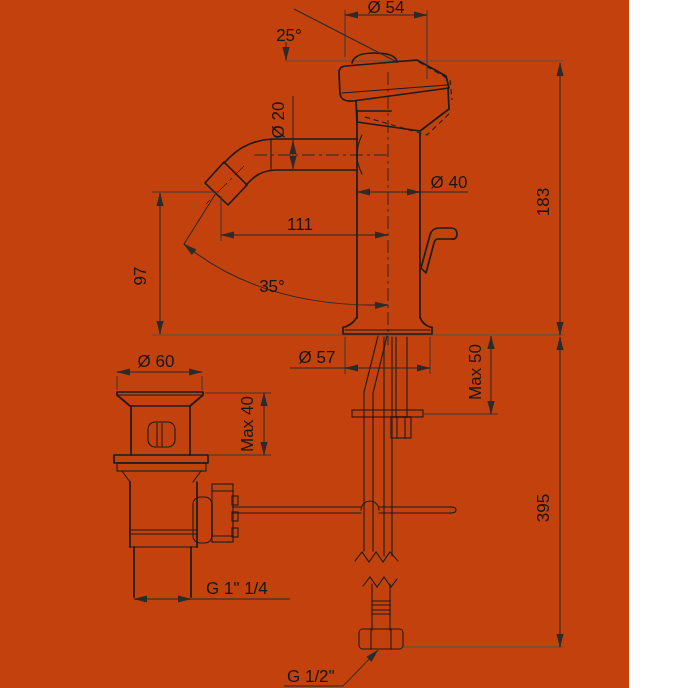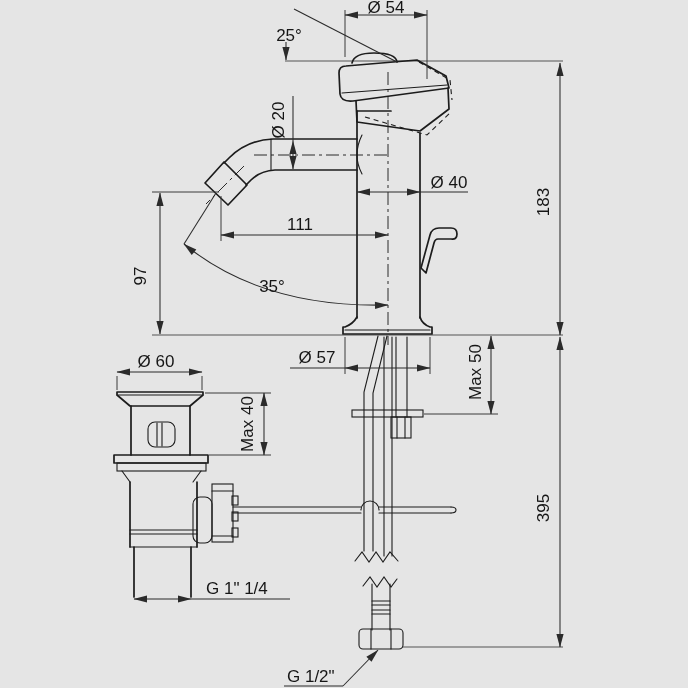--- a/index.html
+++ b/index.html
@@ -1,16 +1,16 @@
 <!DOCTYPE html>
 <html><head>
 <meta charset="utf-8">
 <style>
   html,body{margin:0;padding:0;background:#fff;}
-  .stage{width:688px;height:688px;background:#e5e5e5;position:relative;overflow:hidden;}
+  .stage{width:629px;height:688px;background:#c2410c;position:relative;overflow:hidden;}
   svg{display:block;}
   
   .obj{fill:none;stroke:#1c1c1c;stroke-width:1.7;stroke-linecap:round;stroke-linejoin:round;}
   .obj-thin{fill:none;stroke:#1c1c1c;stroke-width:1.1;stroke-linecap:round;}
   .hid{fill:none;stroke:#1c1c1c;stroke-width:1.1;stroke-dasharray:5 4;}
   
   .dim{fill:none;stroke:#2b2b2b;stroke-width:1.05;}
   .ext{fill:none;stroke:#3a3a3a;stroke-width:1;}
   .cl{fill:none;stroke:#2b2b2b;stroke-width:1;stroke-dasharray:13 4 3 4;}
   .ref{fill:none;stroke:#555;stroke-width:1.1;}

